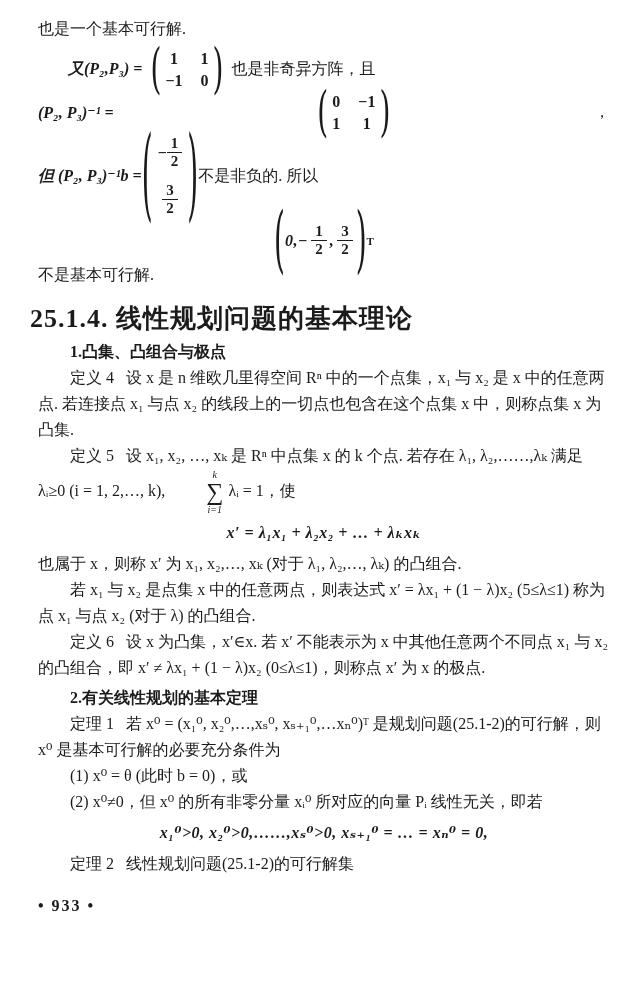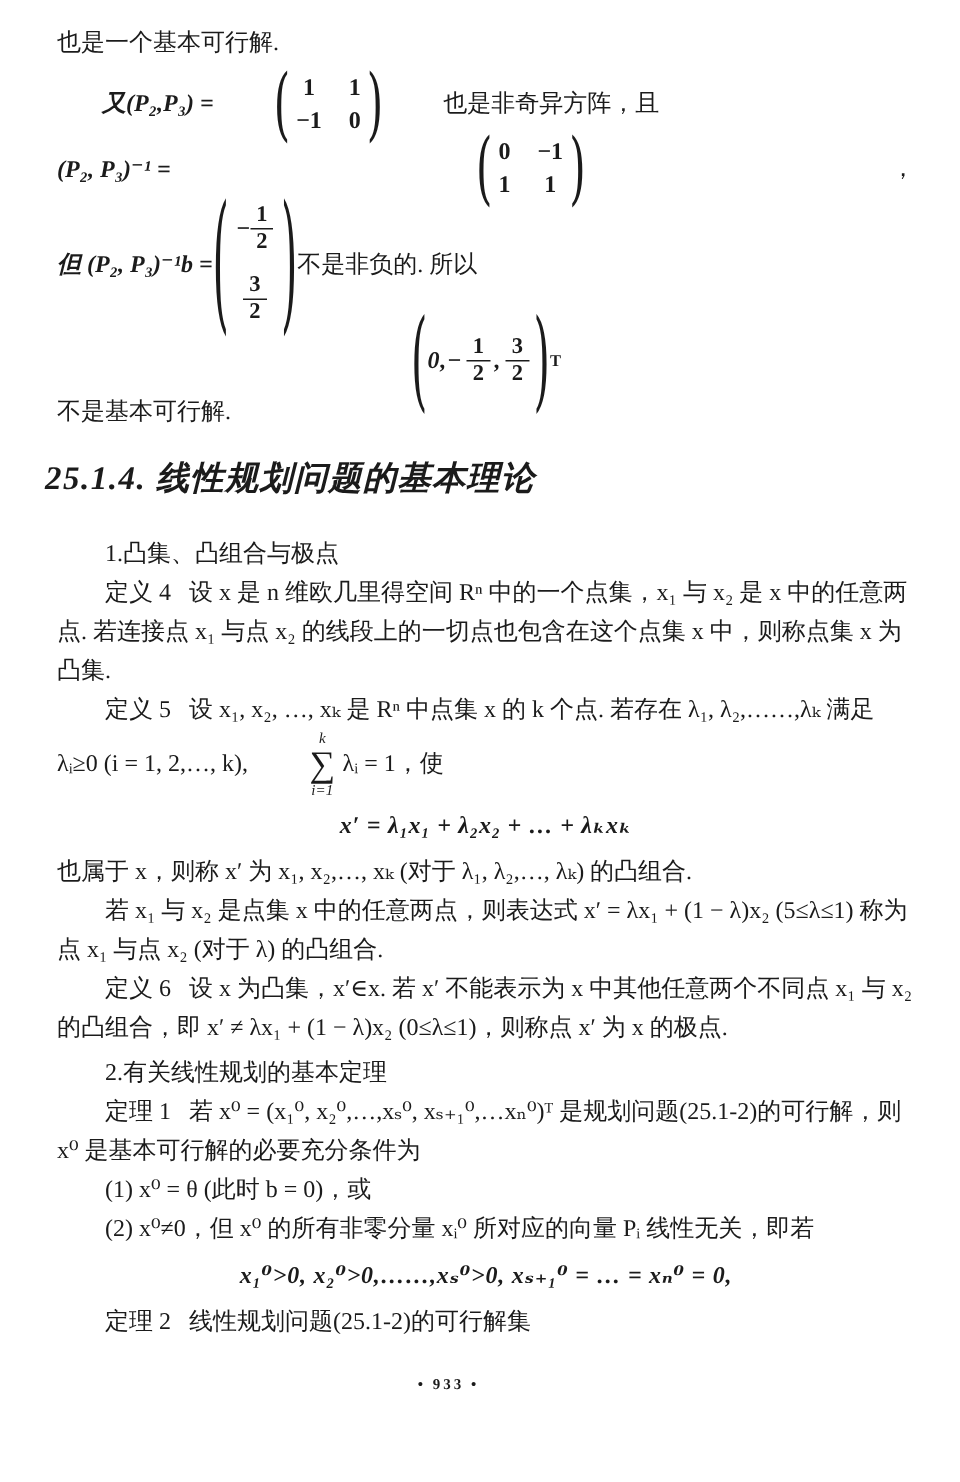--- a/index.html
+++ b/index.html
@@ -12,21 +12,21 @@
     overflow: hidden;
   }
   .doc { padding: 16px 30px 0 38px; width: 640px; height: 808px; }
   p { margin: 0; font-size: 16px; line-height: 26px; }
   .indent { text-indent: 2em; }
   .label { font-weight: normal; margin-right: 12px; }
   .center { text-align: center; }
   .formula { font-style: italic; font-weight: bold; letter-spacing: .5px; }
 
   .frow { display: flex; align-items: center; font-size: 16px; }
-  .f1-row { margin: 7px 0 2px 30px; gap: 32px; }
+  .f1-row { margin: 7px 0 2px 30px; }
   .f2-row { margin: 2px 0; justify-content: space-between; }
   .f3-row { margin: 2px 0; }
   .f4-row { margin: 6px 0 4px; justify-content: center; }
   .lead, .tail { font-weight: bold; font-style: italic; }
   .cn { font-style: normal; font-weight: normal; }
 
   .paren { font-family: "DejaVu Serif", serif; display: inline-block;
            font-size: 28px; line-height: 1; transform: scaleY(1.9); }
   .paren-med { transform: scaleY(2.6); }
   .paren-tall { transform: scaleY(3.6); }
@@ -45,26 +45,26 @@
   .frac .den { display: block; }
   .inline-frac { display: inline-flex; flex-direction: column; vertical-align: middle;
                  margin: 0 3px; }
   .sup { font-size: 11px; vertical-align: 14px; font-weight: bold; }
 
   .sum { display: inline-flex; flex-direction: column; align-items: center;
          vertical-align: middle; margin: 0 5px; line-height: 1; }
   .sum .lim { font-size: 10px; font-style: italic; line-height: 11px; }
   .sum .sigma { font-size: 24px; line-height: 24px; font-style: normal; }
 
-  .heading { font-size: 22px; font-weight: bold; letter-spacing: 1px;
-             margin: 16px 0 23px -8px; line-height: 30px; font-style: italic; }
-  .subhead { font-weight: normal; margin-top: 4px; }
+  .heading { font-size: 26px; font-weight: bold; letter-spacing: 1px;
+             margin: 16px 0 5px -8px; line-height: 30px; }
+  .subhead { font-weight: bold; margin-top: 4px; }
   .mid-formula { margin: 5px 0; font-size: 16px; }
-  .pageno { text-align: center; padding-right: 50px; margin-top: 16px;
-            font-size: 10px; font-weight: bold; letter-spacing: 2px; }
+  .pageno { text-align: left; padding-right: 50px; margin-top: 16px;
+            font-size: 16px; font-weight: bold; letter-spacing: 2px; }
 </style>
 </head>
 <body>
 
 <div class="doc">
 
   <p>也是一个基本可行解.</p>
 
   <div class="frow f1-row">
     <span class="lead">又(P₂,P₃) =</span>

